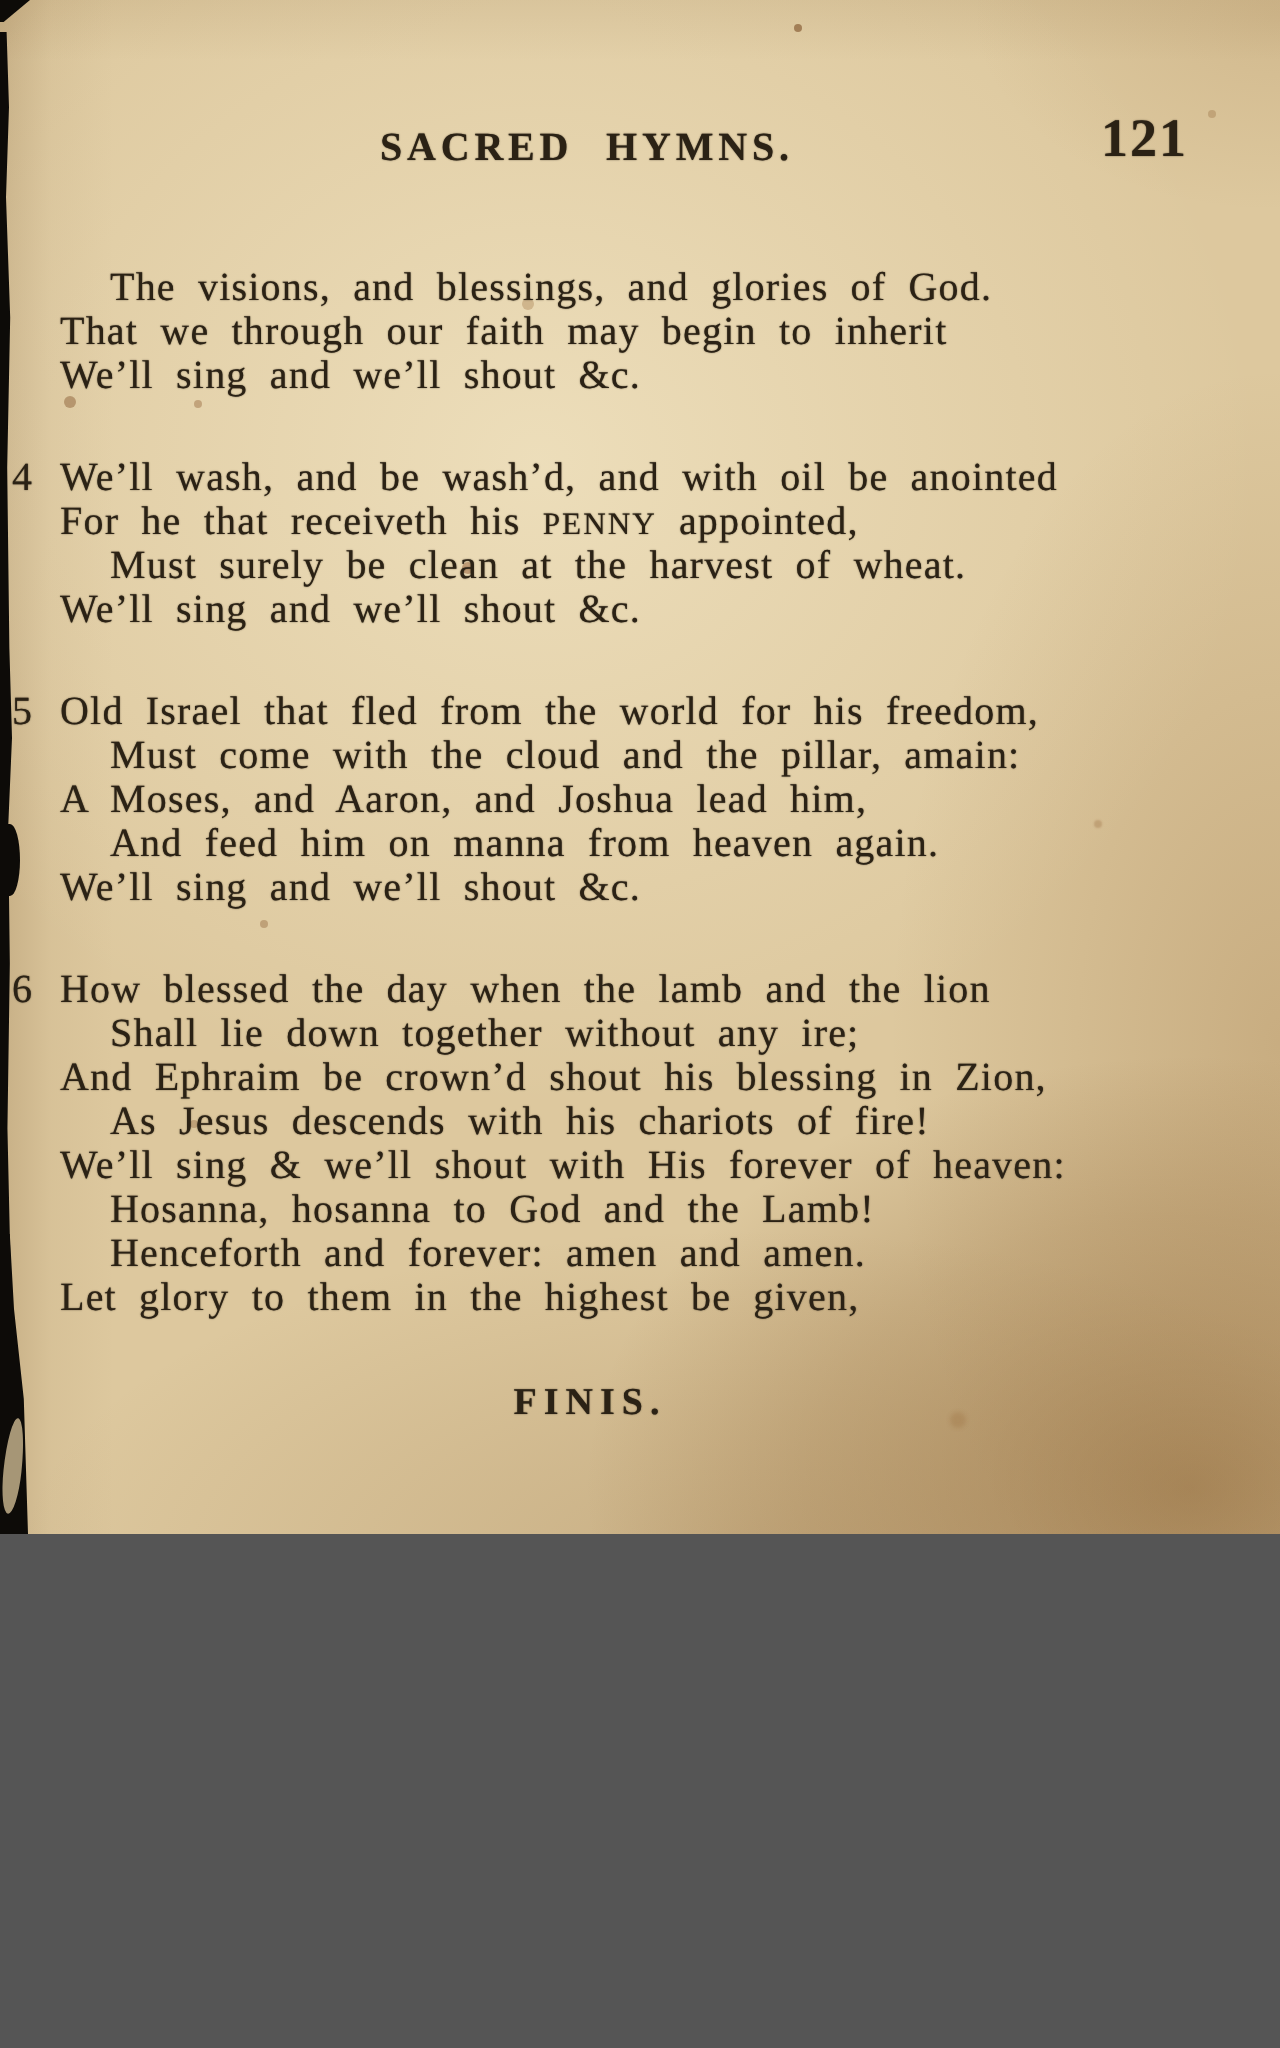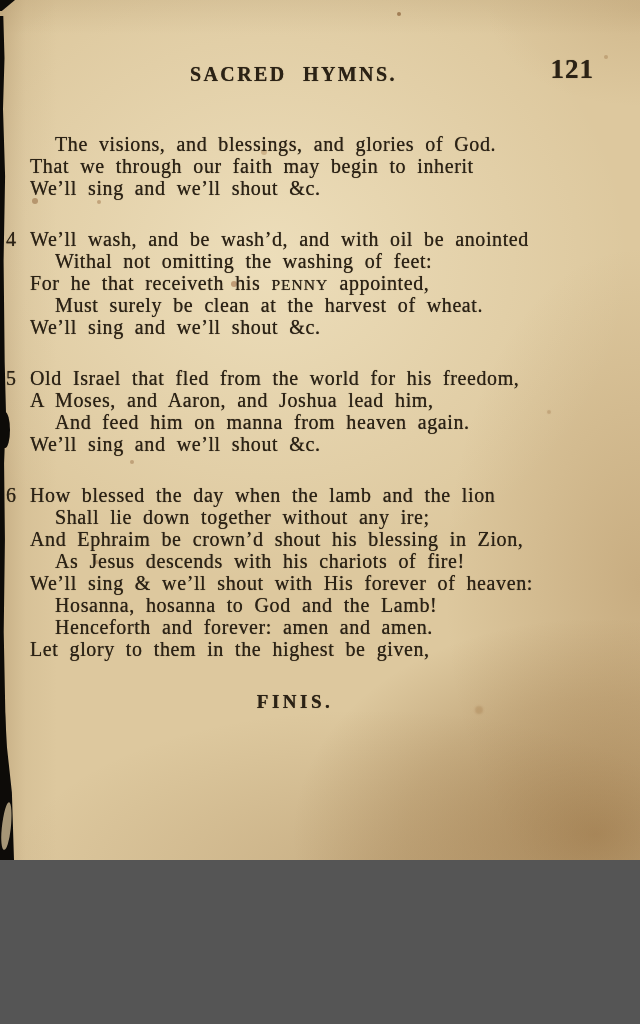--- a/index.html
+++ b/index.html
@@ -1,19 +1,19 @@
 <!DOCTYPE html>
 <html><head>
 <meta charset="utf-8">
 <style>
   html,body { margin:0; padding:0; }
   body { width:640px; height:1024px; background:#555; font-family:"Liberation Serif","DejaVu Serif",serif; }
 
   .page {
-    position:relative; width:640px; height:860px; overflow:hidden;
+    position:relative; width:640px; height:767px; overflow:hidden;
     background:
       radial-gradient(ellipse 420px 300px at 93% 97%, rgba(125,82,34,0.50), rgba(125,82,34,0.22) 45%, transparent 72%),
       radial-gradient(ellipse 300px 520px at 100% 68%, rgba(140,95,45,0.26), transparent 65%),
       radial-gradient(ellipse 520px 240px at 58% 102%, rgba(125,85,40,0.22), transparent 70%),
       radial-gradient(ellipse 220px 140px at 100% 1%, rgba(150,110,60,0.16), transparent 70%),
       radial-gradient(ellipse 480px 430px at 42% 30%, rgba(252,243,214,0.50), transparent 75%),
       linear-gradient(to right, rgba(110,75,35,0.20), rgba(110,75,35,0.05) 4%, transparent 9%),
       linear-gradient(to bottom, rgba(120,85,40,0.10), transparent 4%),
       #ddc89e;
     color:#2b2215;
@@ -89,29 +89,29 @@
 
     <div class="stanza">
       <div class="line indent">The visions, and blessings, and glories of God.</div>
       <div class="line">That we through our faith may begin to inherit</div>
       <div class="line">We’ll sing and we’ll shout &amp;c.</div>
     </div>
 
     <div class="stanza">
       <span class="verse-num">4</span>
       <div class="line">We’ll wash, and be wash’d, and with oil be anointed</div>
-      <div class="line indent">Withal not omitting the washing of feet:</div>
       <div class="line"><span>For he that receiveth his </span><span class="caps">PENNY</span><span> appointed,</span></div>
       <div class="line indent">Must surely be clean at the harvest of wheat.</div>
       <div class="line">We’ll sing and we’ll shout &amp;c.</div>
     </div>
 
     <div class="stanza">
       <span class="verse-num">5</span>
       <div class="line">Old Israel that fled from the world for his freedom,</div>
+      <div class="line indent">Must come with the cloud and the pillar, amain:</div>
       <div class="line">A Moses, and Aaron, and Joshua lead him,</div>
       <div class="line indent">And feed him on manna from heaven again.</div>
       <div class="line">We’ll sing and we’ll shout &amp;c.</div>
     </div>
 
     <div class="stanza">
       <span class="verse-num">6</span>
       <div class="line">How blessed the day when the lamb and the lion</div>
       <div class="line indent">Shall lie down together without any ire;</div>
       <div class="line">And Ephraim be crown’d shout his blessing in Zion,</div>

